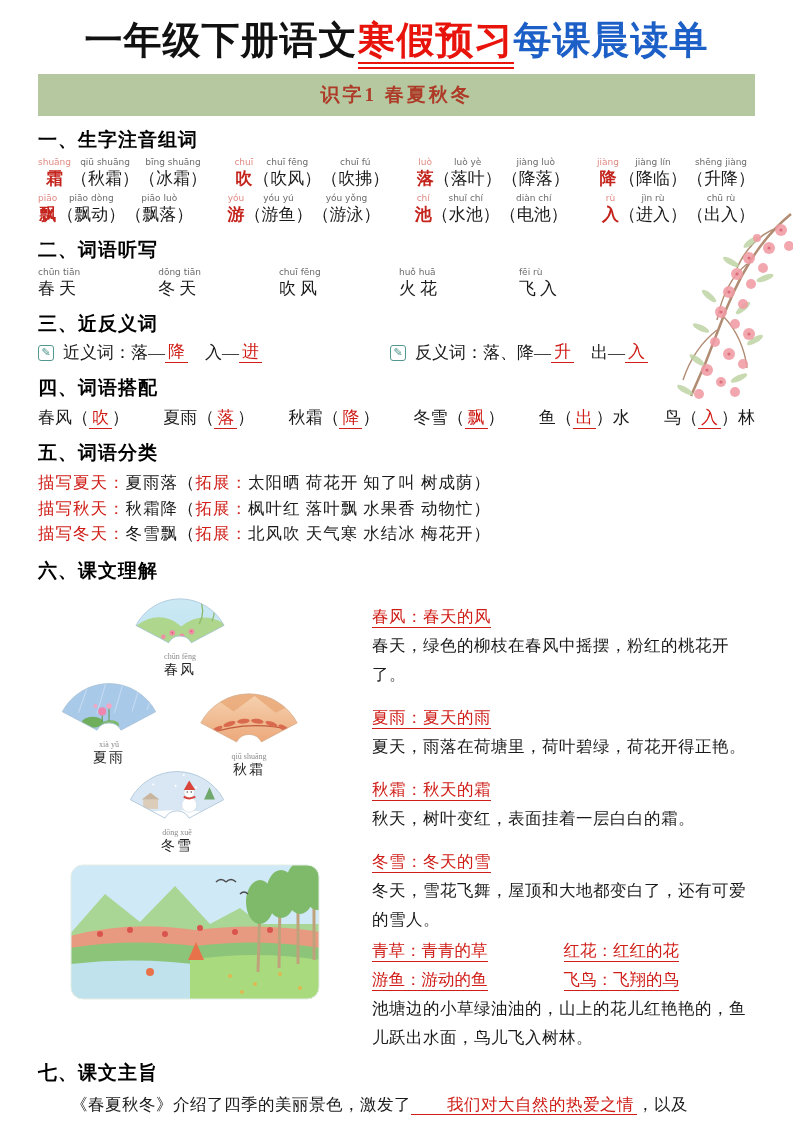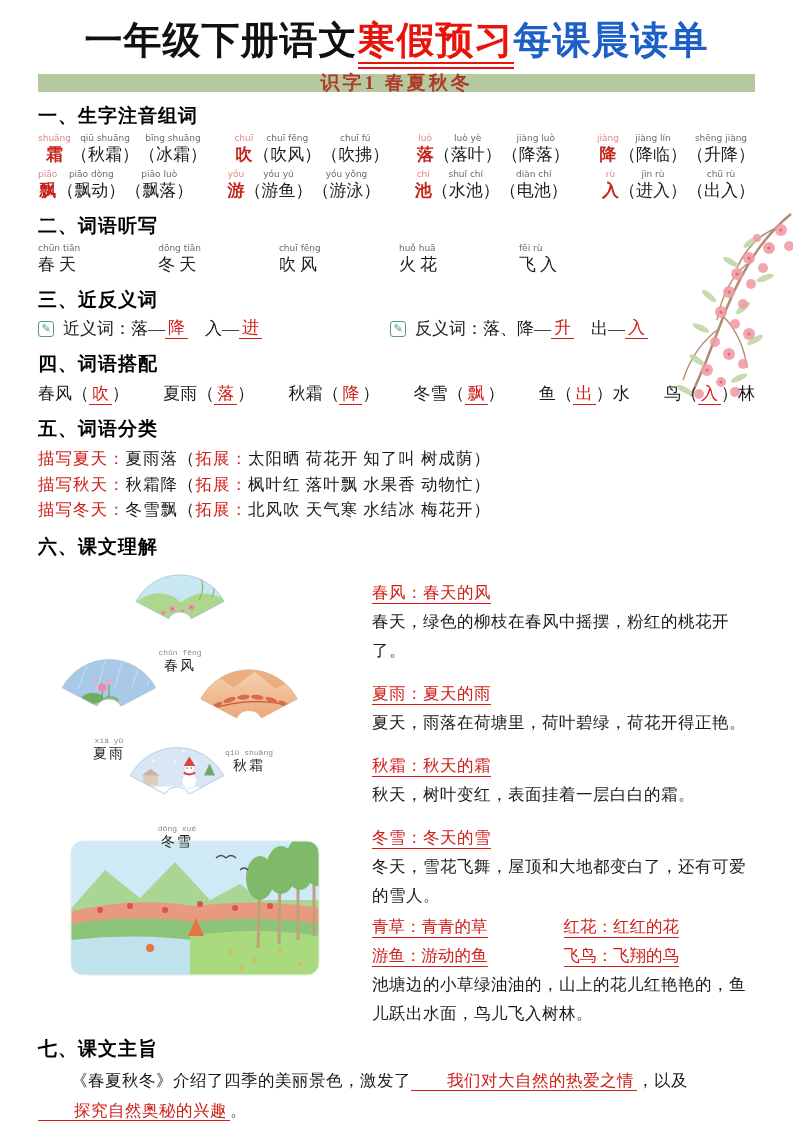--- a/index.html
+++ b/index.html
@@ -12,21 +12,21 @@
   .content { position:relative; padding:14px 38px 0 38px; z-index:2; }
 
   
   .title { text-align:center; font-family:"DejaVu Sans", sans-serif;
            font-weight:bold; font-size:38px; letter-spacing:1px; line-height:52px; }
   .title .t-black { color:#111111; }
   .title .t-red   { color:#e8140c; border-bottom:7px double #e8140c; padding-bottom:0px;text-align:center; }
   .title .t-blue  { color:#1c5fc6; }
 
   
-  .banner { margin-top:8px; height:18px; background:#b5c8a0;
+  .banner { margin-top:8px; height:42px; background:#b5c8a0;
             display:flex; align-items:center; justify-content:center; }
   .banner span { color:#ae3b28; font-weight:bold; font-size:19px; letter-spacing:3px;
                  font-family:"Liberation Serif", serif; }
 
   
   h2.sec { font-family:"DejaVu Sans", sans-serif; font-size:19px; font-weight:bold;
            color:#000; margin:11px 0 4px 0; letter-spacing:1px; }
 
   
   .py-row { display:flex; justify-content:space-between; margin-bottom:3px; }
@@ -62,21 +62,21 @@
   
   .classify div.cls-line { font-size:16.5px; line-height:25.5px; letter-spacing:1px; }
 
   
   .understand { display:flex; margin-top:4px; }
   .u-left { position:relative; width:312px; flex:0 0 312px; }
   .fans { position:relative; height:272px; }
   .fan { position:absolute; text-align:center; }
   .fan svg { display:block; }
   .fan .f-py { font-size:8px; color:#8a8a8a; line-height:9px;
-               font-family:Liberation Mono, monospace;margin-top:20px; }
+               font-family:Liberation Serif, serif; }
   .fan .f-label { font-size:14px; color:#222; line-height:17px; letter-spacing:2px; }
   .landscape { margin:4px 0 0 32px; }
 
   .u-right { flex:1; padding-left:22px; font-size:16.5px; }
   .note-head { margin-top:14px; }
   .note-head span { border-bottom:1.5px solid currentColor; padding-bottom:1px; }
   .note-line { line-height:29px; letter-spacing:0.5px; }
   .pair-grid { display:flex; flex-wrap:wrap; margin-top:2px; }
   .pair-grid .pg { width:50%; line-height:29px; }
   .pair-grid .pg span { border-bottom:1.5px solid currentColor; padding-bottom:1px; }

